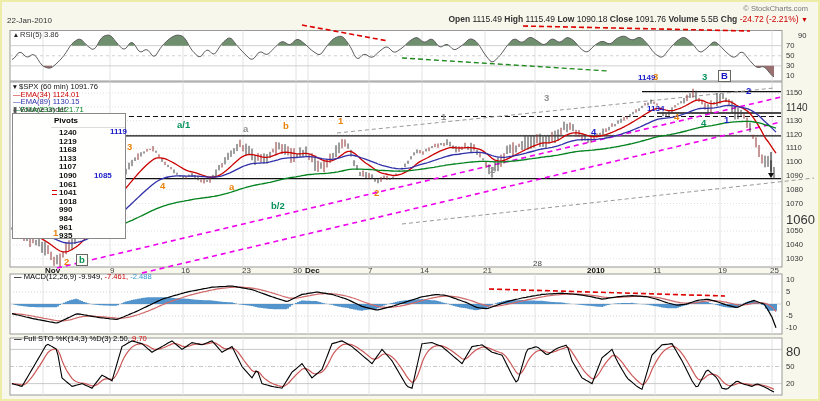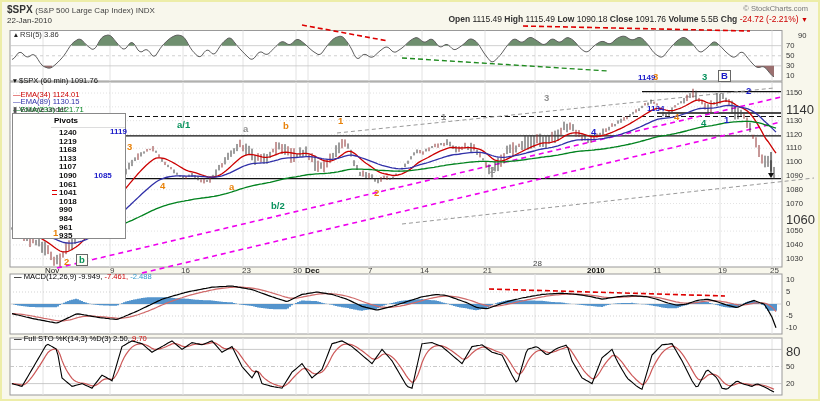--- a/index.html
+++ b/index.html
@@ -775,35 +775,31 @@
       <line x1="770" y1="302" x2="770" y2="308.72" stroke="#4289c8" stroke-width="1.8"></line>
       <line x1="772" y1="302" x2="772" y2="308.72" stroke="#4289c8" stroke-width="1.8"></line>
       <line x1="774" y1="302" x2="774" y2="308.72" stroke="#4289c8" stroke-width="1.8"></line>
       <path d="M10.0,311.6L12.0,311.7L14.0,311.8L16.0,312.0L18.0,312.2L20.0,312.4L22.0,312.7L24.0,313.0L26.0,313.3L28.0,313.7L30.0,314.0L32.0,314.4L34.0,314.8L36.0,315.1L38.0,315.5L40.0,315.9L42.0,316.3L44.0,316.6L46.0,317.0L48.0,317.4L50.0,317.8L52.0,318.2L54.0,318.5L56.0,318.8L58.0,318.9L60.0,318.9L62.0,318.8L64.0,318.5L66.0,318.2L68.0,317.8L70.0,317.3L72.0,316.7L74.0,316.1L76.0,315.5L78.0,315.1L80.0,314.7L82.0,314.5L84.0,314.3L86.0,314.2L88.0,314.2L90.0,314.2L92.0,314.2L94.0,314.4L96.0,314.5L98.0,314.6L100.0,314.8L102.0,314.9L104.0,315.1L106.0,315.3L108.0,315.5L110.0,315.7L112.0,315.9L114.0,316.1L116.0,316.3L118.0,316.3L120.0,316.2L122.0,316.0L124.0,315.7L126.0,315.3L128.0,314.9L130.0,314.4L132.0,313.9L134.0,313.3L136.0,312.7L138.0,312.0L140.0,311.3L142.0,310.6L144.0,309.8L146.0,309.1L148.0,308.2L150.0,307.4L152.0,306.6L154.0,305.7L156.0,304.8L158.0,303.9L160.0,303.0L162.0,302.2L164.0,301.4L166.0,300.6L168.0,299.8L170.0,299.1L172.0,298.4L174.0,297.7L176.0,297.0L178.0,296.3L180.0,295.7L182.0,295.0L184.0,294.4L186.0,293.8L188.0,293.2L190.0,292.7L192.0,292.1L194.0,291.6L196.0,291.1L198.0,290.6L200.0,290.2L202.0,289.7L204.0,289.3L206.0,288.8L208.0,288.4L210.0,288.0L212.0,287.6L214.0,287.2L216.0,286.9L218.0,286.6L220.0,286.3L222.0,286.1L224.0,285.9L226.0,285.7L228.0,285.4L230.0,285.3L232.0,285.1L234.0,285.1L236.0,285.1L238.0,285.1L240.0,285.2L242.0,285.3L244.0,285.5L246.0,285.7L248.0,285.9L250.0,286.1L252.0,286.4L254.0,286.8L256.0,287.2L258.0,287.6L260.0,288.1L262.0,288.6L264.0,289.1L266.0,289.7L268.0,290.3L270.0,290.9L272.0,291.5L274.0,292.1L276.0,292.7L278.0,293.3L280.0,294.0L282.0,294.6L284.0,295.2L286.0,295.7L288.0,296.1L290.0,296.2L292.0,296.2L294.0,296.1L296.0,295.9L298.0,295.5L300.0,295.1L302.0,294.7L304.0,294.3L306.0,293.9L308.0,293.6L310.0,293.2L312.0,292.8L314.0,292.5L316.0,292.2L318.0,291.9L320.0,291.8L322.0,291.7L324.0,291.7L326.0,291.7L328.0,291.7L330.0,291.8L332.0,292.0L334.0,292.2L336.0,292.5L338.0,292.8L340.0,293.2L342.0,293.6L344.0,294.0L346.0,294.5L348.0,295.1L350.0,295.7L352.0,296.3L354.0,297.0L356.0,297.7L358.0,298.5L360.0,299.3L362.0,300.0L364.0,300.7L366.0,301.4L368.0,302.1L370.0,302.7L372.0,303.3L374.0,303.9L376.0,304.4L378.0,304.8L380.0,305.1L382.0,305.2L384.0,305.3L386.0,305.3L388.0,305.3L390.0,305.1L392.0,305.0L394.0,304.7L396.0,304.4L398.0,304.1L400.0,303.7L402.0,303.3L404.0,302.8L406.0,302.4L408.0,301.9L410.0,301.3L412.0,300.8L414.0,300.3L416.0,299.7L418.0,299.1L420.0,298.6L422.0,298.0L424.0,297.5L426.0,297.0L428.0,296.5L430.0,296.1L432.0,295.7L434.0,295.3L436.0,294.9L438.0,294.6L440.0,294.4L442.0,294.2L444.0,294.1L446.0,294.1L448.0,294.2L450.0,294.4L452.0,294.6L454.0,294.9L456.0,295.2L458.0,295.6L460.0,296.1L462.0,296.6L464.0,297.1L466.0,297.7L468.0,298.3L470.0,298.9L472.0,299.6L474.0,300.4L476.0,301.1L478.0,301.7L480.0,302.3L482.0,302.9L484.0,303.4L486.0,303.8L488.0,304.0L490.0,304.2L492.0,304.2L494.0,304.1L496.0,303.9L498.0,303.7L500.0,303.4L502.0,303.0L504.0,302.6L506.0,302.2L508.0,301.7L510.0,301.3L512.0,300.8L514.0,300.4L516.0,299.9L518.0,299.5L520.0,299.0L522.0,298.6L524.0,298.1L526.0,297.7L528.0,297.3L530.0,296.9L532.0,296.5L534.0,296.1L536.0,295.7L538.0,295.3L540.0,294.9L542.0,294.6L544.0,294.2L546.0,293.9L548.0,293.7L550.0,293.4L552.0,293.2L554.0,293.0L556.0,292.8L558.0,292.6L560.0,292.4L562.0,292.3L564.0,292.2L566.0,292.1L568.0,292.1L570.0,292.1L572.0,292.1L574.0,292.1L576.0,292.2L578.0,292.3L580.0,292.4L582.0,292.5L584.0,292.7L586.0,292.9L588.0,293.1L590.0,293.3L592.0,293.6L594.0,293.9L596.0,294.2L598.0,294.5L600.0,294.9L602.0,295.2L604.0,295.3L606.0,295.5L608.0,295.5L610.0,295.5L612.0,295.5L614.0,295.4L616.0,295.3L618.0,295.2L620.0,295.1L622.0,295.0L624.0,294.9L626.0,294.8L628.0,294.6L630.0,294.5L632.0,294.4L634.0,294.3L636.0,294.3L638.0,294.3L640.0,294.3L642.0,294.3L644.0,294.4L646.0,294.5L648.0,294.6L650.0,294.8L652.0,295.0L654.0,295.3L656.0,295.6L658.0,295.9L660.0,296.4L662.0,296.8L664.0,297.3L666.0,297.8L668.0,298.3L670.0,298.8L672.0,299.3L674.0,299.8L676.0,300.2L678.0,300.6L680.0,300.8L682.0,301.0L684.0,301.2L686.0,301.2L688.0,301.2L690.0,301.1L692.0,300.9L694.0,300.6L696.0,300.3L698.0,300.0L700.0,299.7L702.0,299.4L704.0,299.1L706.0,298.9L708.0,298.8L710.0,298.7L712.0,298.7L714.0,298.8L716.0,299.0L718.0,299.2L720.0,299.5L722.0,299.8L724.0,300.2L726.0,300.7L728.0,301.1L730.0,301.5L732.0,302.0L734.0,302.4L736.0,302.8L738.0,303.0L740.0,303.0L742.0,302.9L744.0,302.7L746.0,302.4L748.0,302.0L750.0,301.6L752.0,301.2L754.0,300.9L756.0,300.8L758.0,300.8L760.0,300.9L762.0,301.0L764.0,301.6L766.0,302.4L768.0,303.7L770.0,305.2L772.0,307.2L774.0,309.7" fill="none" stroke="#d06a6a" stroke-width="1.2"></path>
       <path d="M10.0,311.6L12.0,312.1L14.0,312.6L16.0,313.0L18.0,313.5L20.0,314.0L22.0,314.5L24.0,315.0L26.0,315.4L28.0,315.9L30.0,316.4L32.0,316.8L34.0,317.2L36.0,317.6L38.0,317.9L40.0,318.3L42.0,318.7L44.0,319.1L46.0,319.5L48.0,319.9L50.0,320.2L52.0,320.6L54.0,321.0L56.0,320.7L58.0,319.8L60.0,318.8L62.0,317.8L64.0,316.9L66.0,315.9L68.0,315.0L70.0,314.0L72.0,313.0L74.0,312.1L76.0,311.8L78.0,312.1L80.0,312.5L82.0,312.9L84.0,313.2L86.0,313.6L88.0,313.9L90.0,314.3L92.0,314.7L94.0,315.0L96.0,315.3L98.0,315.6L100.0,315.8L102.0,316.0L104.0,316.3L106.0,316.5L108.0,316.8L110.0,317.0L112.0,317.2L114.0,317.5L116.0,317.2L118.0,316.3L120.0,315.5L122.0,314.7L124.0,313.8L126.0,313.0L128.0,312.1L130.0,311.3L132.0,310.5L134.0,309.6L136.0,308.7L138.0,307.8L140.0,306.8L142.0,305.8L144.0,304.9L146.0,303.9L148.0,303.0L150.0,302.0L152.0,301.0L154.0,300.1L156.0,299.1L158.0,298.2L160.0,297.2L162.0,296.6L164.0,296.0L166.0,295.5L168.0,294.9L170.0,294.3L172.0,293.7L174.0,293.2L176.0,292.6L178.0,292.0L180.0,291.4L182.0,290.9L184.0,290.3L186.0,289.8L188.0,289.4L190.0,289.0L192.0,288.7L194.0,288.3L196.0,287.9L198.0,287.5L200.0,287.1L202.0,286.7L204.0,286.4L206.0,286.0L208.0,285.6L210.0,285.2L212.0,285.1L214.0,285.0L216.0,284.8L218.0,284.7L220.0,284.6L222.0,284.5L224.0,284.4L226.0,284.2L228.0,284.1L230.0,284.0L232.0,284.4L234.0,284.7L236.0,285.1L238.0,285.4L240.0,285.8L242.0,286.2L244.0,286.5L246.0,286.9L248.0,287.2L250.0,287.6L252.0,288.3L254.0,289.0L256.0,289.8L258.0,290.5L260.0,291.2L262.0,291.9L264.0,292.6L266.0,293.4L268.0,294.1L270.0,294.8L272.0,295.4L274.0,296.1L276.0,296.7L278.0,297.4L280.0,298.0L282.0,298.6L284.0,299.3L286.0,299.1L288.0,298.2L290.0,297.2L292.0,296.2L294.0,295.3L296.0,294.3L298.0,293.4L300.0,292.4L302.0,292.1L304.0,291.8L306.0,291.4L308.0,291.1L310.0,290.8L312.0,290.5L314.0,290.2L316.0,290.2L318.0,290.5L320.0,290.8L322.0,291.1L324.0,291.4L326.0,291.8L328.0,292.1L330.0,292.4L332.0,293.0L334.0,293.7L336.0,294.3L338.0,295.0L340.0,295.6L342.0,296.2L344.0,296.9L346.0,297.7L348.0,298.6L350.0,299.6L352.0,300.6L354.0,301.5L356.0,302.5L358.0,303.4L360.0,304.4L362.0,304.9L364.0,305.4L366.0,305.8L368.0,306.3L370.0,306.8L372.0,307.3L374.0,307.8L376.0,307.8L378.0,307.3L380.0,306.8L382.0,306.3L384.0,305.8L386.0,305.4L388.0,304.9L390.0,304.4L392.0,303.8L394.0,303.1L396.0,302.5L398.0,301.8L400.0,301.2L402.0,300.6L404.0,299.9L406.0,299.3L408.0,298.6L410.0,298.0L412.0,297.4L414.0,296.7L416.0,296.1L418.0,295.4L420.0,294.8L422.0,294.5L424.0,294.2L426.0,293.8L428.0,293.5L430.0,293.2L432.0,292.9L434.0,292.6L436.0,292.5L438.0,292.8L440.0,293.0L442.0,293.2L444.0,293.5L446.0,294.0L448.0,294.7L450.0,295.4L452.0,296.1L454.0,296.8L456.0,297.6L458.0,298.3L460.0,299.0L462.0,299.7L464.0,300.4L466.0,301.3L468.0,302.2L470.0,303.2L472.0,304.2L474.0,305.1L476.0,305.7L478.0,306.0L480.0,306.2L482.0,306.4L484.0,306.7L486.0,306.4L488.0,305.7L490.0,305.0L492.0,304.3L494.0,303.6L496.0,302.8L498.0,302.1L500.0,301.4L502.0,300.7L504.0,300.0L506.0,299.4L508.0,298.9L510.0,298.4L512.0,297.9L514.0,297.4L516.0,297.0L518.0,296.5L520.0,296.0L522.0,295.6L524.0,295.3L526.0,294.9L528.0,294.6L530.0,294.2L532.0,293.8L534.0,293.5L536.0,293.1L538.0,292.8L540.0,292.4L542.0,292.3L544.0,292.2L546.0,292.0L548.0,291.9L550.0,291.8L552.0,291.7L554.0,291.6L556.0,291.4L558.0,291.3L560.0,291.2L562.0,291.4L564.0,291.5L566.0,291.7L568.0,291.8L570.0,292.0L572.0,292.2L574.0,292.3L576.0,292.6L578.0,292.9L580.0,293.2L582.0,293.5L584.0,293.8L586.0,294.2L588.0,294.5L590.0,294.8L592.0,295.3L594.0,295.8L596.0,296.2L598.0,296.7L600.0,297.2L602.0,296.9L604.0,296.6L606.0,296.2L608.0,295.9L610.0,295.6L612.0,295.3L614.0,295.0L616.0,294.7L618.0,294.6L620.0,294.4L622.0,294.2L624.0,294.1L626.0,293.9L628.0,293.8L630.0,293.6L632.0,293.8L634.0,293.9L636.0,294.1L638.0,294.2L640.0,294.4L642.0,294.6L644.0,294.7L646.0,295.0L648.0,295.5L650.0,296.0L652.0,296.5L654.0,297.0L656.0,297.6L658.0,298.3L660.0,299.0L662.0,299.7L664.0,300.4L666.0,301.0L668.0,301.5L670.0,302.0L672.0,302.5L674.0,303.0L676.0,303.1L678.0,302.8L680.0,302.6L682.0,302.4L684.0,302.1L686.0,301.6L688.0,300.9L690.0,300.2L692.0,299.5L694.0,298.8L696.0,298.3L698.0,298.0L700.0,297.8L702.0,297.6L704.0,297.3L706.0,297.4L708.0,297.9L710.0,298.4L712.0,298.9L714.0,299.4L716.0,300.0L718.0,300.7L720.0,301.4L722.0,302.1L724.0,302.8L726.0,303.4L728.0,303.9L730.0,304.4L732.0,304.9L734.0,305.4L736.0,305.1L738.0,304.2L740.0,303.2L742.0,302.2L744.0,301.3L746.0,300.5L748.0,299.8L750.0,299.1L752.0,298.4L754.0,299.2L756.0,300.0L758.0,300.8L760.0,301.4L762.0,302.0L764.0,305.0L766.0,308.0L768.0,311.6L770.0,315.2L772.0,320.5L774.0,325.8" fill="none" stroke="#000000" stroke-width="1.2"></path>
       <line x1="487" y1="287" x2="723" y2="294" stroke="#dd0000" stroke-width="1.6" stroke-dasharray="5,3"></line>
       <path d="M10.0,381.6L12.0,381.7L14.0,382.0L16.0,382.3L18.0,382.7L20.0,383.1L22.0,382.6L24.0,381.4L26.0,379.6L28.0,377.4L30.0,374.9L32.0,372.1L34.0,369.2L36.0,366.2L38.0,363.1L40.0,359.9L42.0,356.6L44.0,353.3L46.0,350.5L48.0,348.8L50.0,347.7L52.0,347.2L54.0,347.1L56.0,348.6L58.0,352.6L60.0,358.4L62.0,363.2L64.0,367.2L66.0,370.7L68.0,373.7L70.0,376.4L72.0,378.3L74.0,379.5L76.0,380.3L78.0,380.8L80.0,381.0L82.0,381.4L84.0,381.9L86.0,382.5L88.0,383.2L90.0,383.9L92.0,383.8L94.0,383.1L96.0,381.9L98.0,380.3L100.0,378.5L102.0,377.4L104.0,376.9L106.0,376.8L108.0,377.0L110.0,377.4L112.0,376.1L114.0,373.3L116.0,369.5L118.0,365.0L120.0,359.9L122.0,355.8L124.0,352.4L126.0,349.6L128.0,347.2L130.0,345.1L132.0,343.7L134.0,342.8L136.0,342.2L138.0,341.9L140.0,341.9L142.0,342.3L144.0,343.0L146.0,343.9L148.0,345.1L150.0,346.4L152.0,347.1L154.0,347.3L156.0,347.2L158.0,346.8L160.0,346.2L162.0,345.5L164.0,344.7L166.0,343.8L168.0,342.9L170.0,341.9L172.0,341.5L174.0,341.7L176.0,342.3L178.0,343.1L180.0,344.2L182.0,344.7L184.0,344.7L186.0,344.3L188.0,343.7L190.0,342.9L192.0,342.5L194.0,342.2L196.0,342.1L198.0,342.2L200.0,342.4L202.0,342.3L204.0,342.0L206.0,341.6L208.0,341.1L210.0,340.6L212.0,340.7L214.0,341.4L216.0,342.5L218.0,343.8L220.0,345.4L222.0,346.4L224.0,346.8L226.0,346.8L228.0,346.5L230.0,346.0L232.0,346.6L234.0,348.1L236.0,350.2L238.0,352.8L240.0,355.7L242.0,358.5L244.0,361.1L246.0,363.7L248.0,366.2L250.0,368.6L252.0,369.6L254.0,369.4L256.0,369.6L258.0,371.2L260.0,373.8L262.0,375.9L264.0,377.6L266.0,379.0L268.0,380.2L270.0,381.3L272.0,382.2L274.0,382.9L276.0,383.6L278.0,384.1L280.0,384.6L282.0,384.2L284.0,383.1L286.0,381.5L288.0,379.5L290.0,377.1L292.0,375.0L294.0,372.9L296.0,371.0L298.0,369.1L300.0,367.2L302.0,366.5L304.0,366.7L306.0,367.6L308.0,369.0L310.0,370.7L312.0,371.6L314.0,371.8L316.0,371.5L318.0,370.9L320.0,370.0L322.0,368.1L324.0,365.3L326.0,362.0L328.0,358.2L330.0,354.1L332.0,350.8L334.0,348.3L336.0,346.2L338.0,344.5L340.0,343.1L342.0,342.3L344.0,342.0L346.0,342.1L348.0,342.4L350.0,342.9L352.0,343.8L354.0,344.8L356.0,346.0L358.0,347.4L360.0,348.8L362.0,350.3L364.0,351.9L366.0,353.5L368.0,355.1L370.0,356.7L372.0,357.2L374.0,356.9L376.0,356.0L378.0,354.5L380.0,352.8L382.0,352.0L384.0,352.0L386.0,352.5L388.0,353.5L390.0,354.9L392.0,356.7L394.0,358.9L396.0,361.5L398.0,364.2L400.0,367.1L402.0,370.2L404.0,373.3L406.0,376.2L408.0,378.5L410.0,380.4L412.0,379.6L414.0,376.8L416.0,372.5L418.0,367.0L420.0,360.7L422.0,355.9L424.0,352.2L426.0,349.4L428.0,347.3L430.0,345.6L432.0,344.5L434.0,343.9L436.0,343.7L438.0,343.7L440.0,343.9L442.0,344.5L444.0,345.4L446.0,346.4L448.0,347.7L450.0,349.0L452.0,350.5L454.0,352.0L456.0,353.6L458.0,355.1L460.0,356.8L462.0,357.1L464.0,356.6L466.0,355.3L468.0,353.4L470.0,351.2L472.0,349.5L474.0,348.1L476.0,346.9L478.0,346.0L480.0,345.2L482.0,345.0L484.0,345.2L486.0,345.7L488.0,346.5L490.0,347.4L492.0,348.3L494.0,349.1L496.0,349.8L498.0,350.5L500.0,351.1L502.0,352.6L504.0,354.7L506.0,357.3L508.0,360.3L510.0,363.5L512.0,366.7L514.0,370.0L516.0,372.0L518.0,371.9L520.0,370.0L522.0,366.9L524.0,362.9L526.0,359.0L528.0,355.9L530.0,353.4L532.0,351.4L534.0,349.8L536.0,348.7L538.0,348.3L540.0,348.4L542.0,348.9L544.0,349.8L546.0,350.4L548.0,350.6L550.0,350.4L552.0,349.8L554.0,349.1L556.0,348.3L558.0,347.5L560.0,346.8L562.0,346.1L564.0,345.3L566.0,345.5L568.0,347.2L570.0,350.1L572.0,353.2L574.0,356.3L576.0,359.5L578.0,362.7L580.0,366.0L582.0,368.8L584.0,371.1L586.0,373.2L588.0,375.0L590.0,376.6L592.0,376.6L594.0,375.3L596.0,373.0L598.0,370.0L600.0,366.5L602.0,363.4L604.0,360.7L606.0,358.2L608.0,356.0L610.0,353.8L612.0,353.4L614.0,354.1L616.0,355.7L618.0,357.8L620.0,360.2L622.0,362.8L624.0,365.7L626.0,368.4L628.0,370.9L630.0,373.3L632.0,375.4L634.0,377.5L636.0,379.3L638.0,381.1L640.0,382.6L642.0,382.1L644.0,380.0L646.0,376.7L648.0,372.5L650.0,367.6L652.0,363.5L654.0,359.9L656.0,356.6L658.0,353.7L660.0,351.0L662.0,348.9L664.0,347.3L666.0,346.0L668.0,345.0L670.0,344.2L672.0,344.4L674.0,345.4L676.0,347.1L678.0,349.1L680.0,351.6L682.0,354.4L684.0,357.5L686.0,360.8L688.0,364.3L690.0,367.9L692.0,371.4L694.0,374.7L696.0,377.1L698.0,377.9L700.0,377.6L702.0,376.5L704.0,374.7L706.0,373.1L708.0,372.3L710.0,372.1L712.0,372.4L714.0,373.1L716.0,374.3L718.0,376.2L720.0,378.7L722.0,380.7L724.0,382.3L726.0,383.3L728.0,383.7L730.0,383.5L732.0,383.0L734.0,382.1L736.0,381.4L738.0,381.2L740.0,381.3L742.0,381.5L744.0,381.8L746.0,382.2L748.0,382.6L750.0,383.1L752.0,383.1L754.0,382.9L756.0,382.7L758.0,382.8L760.0,383.0L762.0,383.5L764.0,384.0L766.0,384.7L768.0,385.5L770.0,386.4L772.0,387.3" fill="none" stroke="#cc5858" stroke-width="1.2"></path>
       <path d="M10.0,381.6L12.0,382.2L14.0,382.7L16.0,383.3L18.0,383.9L20.0,384.4L22.0,381.0L24.0,377.6L26.0,374.2L28.0,370.8L30.0,367.4L32.0,363.9L34.0,360.5L36.0,357.1L38.0,353.7L40.0,350.3L42.0,346.8L44.0,343.4L46.0,342.3L48.0,343.4L50.0,344.6L52.0,345.7L54.0,346.8L56.0,353.1L58.0,364.5L60.0,375.9L62.0,377.6L64.0,379.3L66.0,381.0L68.0,382.7L70.0,384.4L72.0,383.9L74.0,383.3L76.0,382.7L78.0,382.2L80.0,381.6L82.0,382.5L84.0,383.4L86.0,384.3L88.0,385.2L90.0,386.2L92.0,383.5L94.0,380.9L96.0,378.3L98.0,375.7L100.0,373.1L102.0,374.2L104.0,375.3L106.0,376.5L108.0,377.6L110.0,378.8L112.0,371.9L114.0,365.1L116.0,358.2L118.0,351.4L120.0,344.6L122.0,343.4L124.0,342.3L126.0,341.1L128.0,340.0L130.0,338.9L132.0,339.4L134.0,340.0L136.0,340.6L138.0,341.1L140.0,341.7L142.0,343.4L144.0,345.1L146.0,346.8L148.0,348.5L150.0,350.3L152.0,349.1L154.0,348.0L156.0,346.8L158.0,345.7L160.0,344.6L162.0,343.4L164.0,342.3L166.0,341.1L168.0,340.0L170.0,338.9L172.0,340.6L174.0,342.3L176.0,344.0L178.0,345.7L180.0,347.4L182.0,346.0L184.0,344.7L186.0,343.3L188.0,341.9L190.0,340.6L192.0,341.0L194.0,341.5L196.0,341.9L198.0,342.4L200.0,342.8L202.0,342.0L204.0,341.2L206.0,340.4L208.0,339.6L210.0,338.9L212.0,341.1L214.0,343.4L216.0,345.7L218.0,348.0L220.0,350.3L222.0,349.1L224.0,348.0L226.0,346.8L228.0,345.7L230.0,344.6L232.0,348.5L234.0,352.5L236.0,356.5L238.0,360.5L240.0,364.5L242.0,366.8L244.0,369.1L246.0,371.3L248.0,373.6L250.0,375.9L252.0,372.5L254.0,369.1L256.0,370.2L258.0,375.9L260.0,381.6L262.0,382.2L264.0,382.7L266.0,383.3L268.0,383.9L270.0,384.4L272.0,384.8L274.0,385.1L276.0,385.5L278.0,385.8L280.0,386.2L282.0,383.0L284.0,379.8L286.0,376.6L288.0,373.4L290.0,370.2L292.0,368.5L294.0,366.8L296.0,365.1L298.0,363.4L300.0,361.6L302.0,364.5L304.0,367.4L306.0,370.2L308.0,373.1L310.0,375.9L312.0,374.2L314.0,372.5L316.0,370.8L318.0,369.1L320.0,367.4L322.0,362.2L324.0,357.1L326.0,352.0L328.0,346.8L330.0,341.7L332.0,341.1L334.0,340.6L336.0,340.0L338.0,339.4L340.0,338.9L342.0,340.0L344.0,341.1L346.0,342.3L348.0,343.4L350.0,344.6L352.0,346.3L354.0,348.0L356.0,349.7L358.0,351.4L360.0,353.1L362.0,354.8L364.0,356.5L366.0,358.2L368.0,359.9L370.0,361.6L372.0,358.8L374.0,355.9L376.0,353.1L378.0,350.3L380.0,347.4L382.0,349.7L384.0,352.0L386.0,354.2L388.0,356.5L390.0,358.8L392.0,362.2L394.0,365.6L396.0,369.1L398.0,372.5L400.0,375.9L402.0,379.3L404.0,382.7L406.0,384.8L408.0,385.5L410.0,386.2L412.0,377.3L414.0,368.4L416.0,359.5L418.0,350.6L420.0,341.7L422.0,341.5L424.0,341.2L426.0,341.0L428.0,340.8L430.0,340.6L432.0,341.4L434.0,342.2L436.0,343.0L438.0,343.8L440.0,344.6L442.0,346.3L444.0,348.0L446.0,349.7L448.0,351.4L450.0,353.1L452.0,354.8L454.0,356.5L456.0,358.2L458.0,359.9L460.0,361.6L462.0,358.2L464.0,354.8L466.0,351.4L468.0,348.0L470.0,344.6L472.0,344.2L474.0,343.9L476.0,343.5L478.0,343.2L480.0,342.8L482.0,344.3L484.0,345.8L486.0,347.3L488.0,348.8L490.0,350.3L492.0,350.8L494.0,351.4L496.0,352.0L498.0,352.5L500.0,353.1L502.0,357.1L504.0,361.1L506.0,365.1L508.0,369.1L510.0,373.1L512.0,376.5L514.0,379.9L516.0,378.2L518.0,371.3L520.0,364.5L522.0,357.7L524.0,350.8L526.0,347.1L528.0,346.5L530.0,346.0L532.0,345.4L534.0,344.8L536.0,345.4L538.0,347.1L540.0,348.8L542.0,350.5L544.0,352.2L546.0,352.4L548.0,351.0L550.0,349.7L552.0,348.3L554.0,346.9L556.0,345.9L558.0,345.2L560.0,344.6L562.0,343.9L564.0,343.2L566.0,346.0L568.0,352.4L570.0,358.8L572.0,362.2L574.0,365.6L576.0,369.1L578.0,372.5L580.0,375.9L582.0,377.0L584.0,378.2L586.0,379.3L588.0,380.5L590.0,381.6L592.0,376.5L594.0,371.3L596.0,366.2L598.0,361.1L600.0,355.9L602.0,354.2L604.0,352.5L606.0,350.8L608.0,349.1L610.0,347.4L612.0,352.0L614.0,356.5L616.0,360.5L618.0,363.9L620.0,367.4L622.0,370.8L624.0,374.2L626.0,376.8L628.0,378.5L630.0,380.2L632.0,381.9L634.0,383.6L636.0,385.0L638.0,386.2L640.0,387.3L642.0,380.5L644.0,373.6L646.0,366.8L648.0,359.9L650.0,353.1L652.0,351.0L654.0,349.0L656.0,346.9L658.0,344.9L660.0,342.8L662.0,342.6L664.0,342.4L666.0,342.2L668.0,341.9L670.0,341.7L672.0,345.1L674.0,348.5L676.0,352.0L678.0,355.4L680.0,358.8L682.0,362.8L684.0,366.8L686.0,370.8L688.0,374.8L690.0,378.8L692.0,381.7L694.0,384.7L696.0,384.3L698.0,380.5L700.0,376.8L702.0,373.0L704.0,369.2L706.0,368.2L708.0,369.9L710.0,371.6L712.0,373.3L714.0,375.0L716.0,378.0L718.0,382.1L720.0,386.2L722.0,386.6L724.0,387.1L726.0,386.4L728.0,384.7L730.0,383.0L732.0,381.3L734.0,379.6L736.0,379.3L738.0,380.5L740.0,381.6L742.0,382.2L744.0,382.7L746.0,383.3L748.0,383.9L750.0,384.4L752.0,383.3L754.0,382.2L756.0,382.1L758.0,383.0L760.0,383.9L762.0,384.8L764.0,385.7L766.0,386.7L768.0,387.9L770.0,389.0L772.0,390.1" fill="none" stroke="#000000" stroke-width="1.1"></path>
     </svg>
 
-  <div class="t" style="left:5px;top:3px;font-size:10px;">
-    <span class="b">$SPX</span>
-    <span style="font-size:8px;color:#444;">(S&amp;P 500 Large Cap Index) INDX</span>
-  </div>
   <div class="t" style="left:5px;top:15px;font-size:8px;color:#333;">22-Jan-2010</div>
   <div class="t" style="right:10px;top:3px;font-size:7.5px;color:#777;">© StockCharts.com</div>
   <div class="t" style="right:10px;top:13px;font-size:8.5px;" id="quote-line"><span class="b">Open </span><span class="qv">1115.49 </span><span class="b">High </span><span class="qv">1115.49 </span><span class="b">Low </span><span class="qv">1090.18 </span><span class="b">Close </span><span class="qv">1091.76 </span><span class="b">Volume </span><span class="qv">5.5B </span><span class="b">Chg </span><span class="qr">-24.72 (-2.21%) </span><span class="qr" style="font-size: 7px;">▼</span></div>
 
   <div class="t leg" style="left:12px;top:29px;">
     <span style="color:#222;">▴</span>
     <span>RSI(5)</span>
     <span>3.86</span>
   </div>
 
-  <div class="t leg" style="left:11px;top:75px;color:#111;">
+  <div class="t leg" style="left:11px;top:81px;color:#111;">
     <span>▾</span>
     <span>$SPX (60 min)</span>
     <span>1091.76</span>
   </div>
   <div id="ema-legend">
       <div class="t leg" style="left:11px;top:88.5px;color:#cc0000;">—EMA(34) 1124.01</div>
       <div class="t leg" style="left:11px;top:96px;color:#3030a8;">—EMA(89) 1130.15</div>
       <div class="t leg" style="left:11px;top:103.5px;color:#00821e;">—EMA(233) 1121.71</div>
     </div>
   <div class="t leg" style="left:11px;top:103.5px;color:#333;">
@@ -871,41 +867,41 @@
       <div class="anno" style="left: 439px; top: 110px; color: rgb(144, 144, 144);">1</div>
       <div class="anno" style="left: 488px; top: 163px; color: rgb(144, 144, 144);">2</div>
     </div>
   <div id="axis-layer">
       <div class="t " style="left:784px;top:29.5px;font-size:7.6px;color:#333;padding-left:12px;">90</div>
       <div class="t " style="left:784px;top:39.6px;font-size:7.6px;color:#333;">70</div>
       <div class="t " style="left:784px;top:49.8px;font-size:7.6px;color:#333;">50</div>
       <div class="t " style="left:784px;top:59.9px;font-size:7.6px;color:#333;">30</div>
       <div class="t " style="left:784px;top:70.0px;font-size:7.6px;color:#333;">10</div>
       <div class="t " style="left:784px;top:87.0px;font-size:7.6px;color:#333;">1150</div>
-      <div class="t " style="left:784px;top:100.9px;font-size:13px;color:#333;">1140</div>
+      <div class="t " style="left:784px;top:100.9px;font-size:10px;color:#333;">1140</div>
       <div class="t " style="left:784px;top:114.7px;font-size:7.6px;color:#333;">1130</div>
       <div class="t " style="left:784px;top:128.5px;font-size:7.6px;color:#333;">1120</div>
       <div class="t " style="left:784px;top:142.3px;font-size:7.6px;color:#333;">1110</div>
       <div class="t " style="left:784px;top:156.1px;font-size:7.6px;color:#333;">1100</div>
       <div class="t " style="left:784px;top:169.9px;font-size:7.6px;color:#333;">1090</div>
       <div class="t " style="left:784px;top:183.7px;font-size:7.6px;color:#333;">1080</div>
       <div class="t " style="left:784px;top:197.5px;font-size:7.6px;color:#333;">1070</div>
       <div class="t " style="left:784px;top:211.3px;font-size:13px;color:#333;">1060</div>
       <div class="t " style="left:784px;top:225.1px;font-size:7.6px;color:#333;">1050</div>
       <div class="t " style="left:784px;top:238.9px;font-size:7.6px;color:#333;">1040</div>
       <div class="t " style="left:784px;top:252.7px;font-size:7.6px;color:#333;">1030</div>
       <div class="t " style="left:784px;top:274.0px;font-size:7.6px;color:#333;">10</div>
       <div class="t " style="left:784px;top:286.0px;font-size:7.6px;color:#333;">5</div>
       <div class="t " style="left:784px;top:298.0px;font-size:7.6px;color:#333;">0</div>
       <div class="t " style="left:784px;top:310.0px;font-size:7.6px;color:#333;">-5</div>
       <div class="t " style="left:784px;top:322.0px;font-size:7.6px;color:#333;">-10</div>
       <div class="t " style="left:784px;top:343.4px;font-size:13px;color:#333;">80</div>
       <div class="t " style="left:784px;top:360.5px;font-size:7.6px;color:#333;">50</div>
       <div class="t " style="left:784px;top:377.6px;font-size:7.6px;color:#333;">20</div>
-      <div class="t " style="left:43px;top:265px;font-size:8px;color:#111;font-weight:normal;">Nov</div>
+      <div class="t " style="left:43px;top:265px;font-size:8px;color:#111;font-weight:bold;">Nov</div>
       <div class="t " style="left:108px;top:265px;font-size:8px;color:#444;">9</div>
       <div class="t " style="left:179px;top:265px;font-size:8px;color:#444;">16</div>
       <div class="t " style="left:240px;top:265px;font-size:8px;color:#444;">23</div>
       <div class="t " style="left:291px;top:265px;font-size:8px;color:#444;">30</div>
       <div class="t " style="left:303px;top:265px;font-size:8px;color:#111;font-weight:bold;">Dec</div>
       <div class="t " style="left:366px;top:265px;font-size:8px;color:#444;">7</div>
       <div class="t " style="left:418px;top:265px;font-size:8px;color:#444;">14</div>
       <div class="t " style="left:481px;top:265px;font-size:8px;color:#444;">21</div>
       <div class="t " style="left:531px;top:258px;font-size:8px;color:#444;">28</div>
       <div class="t " style="left:585px;top:265px;font-size:8px;color:#111;font-weight:bold;">2010</div>

